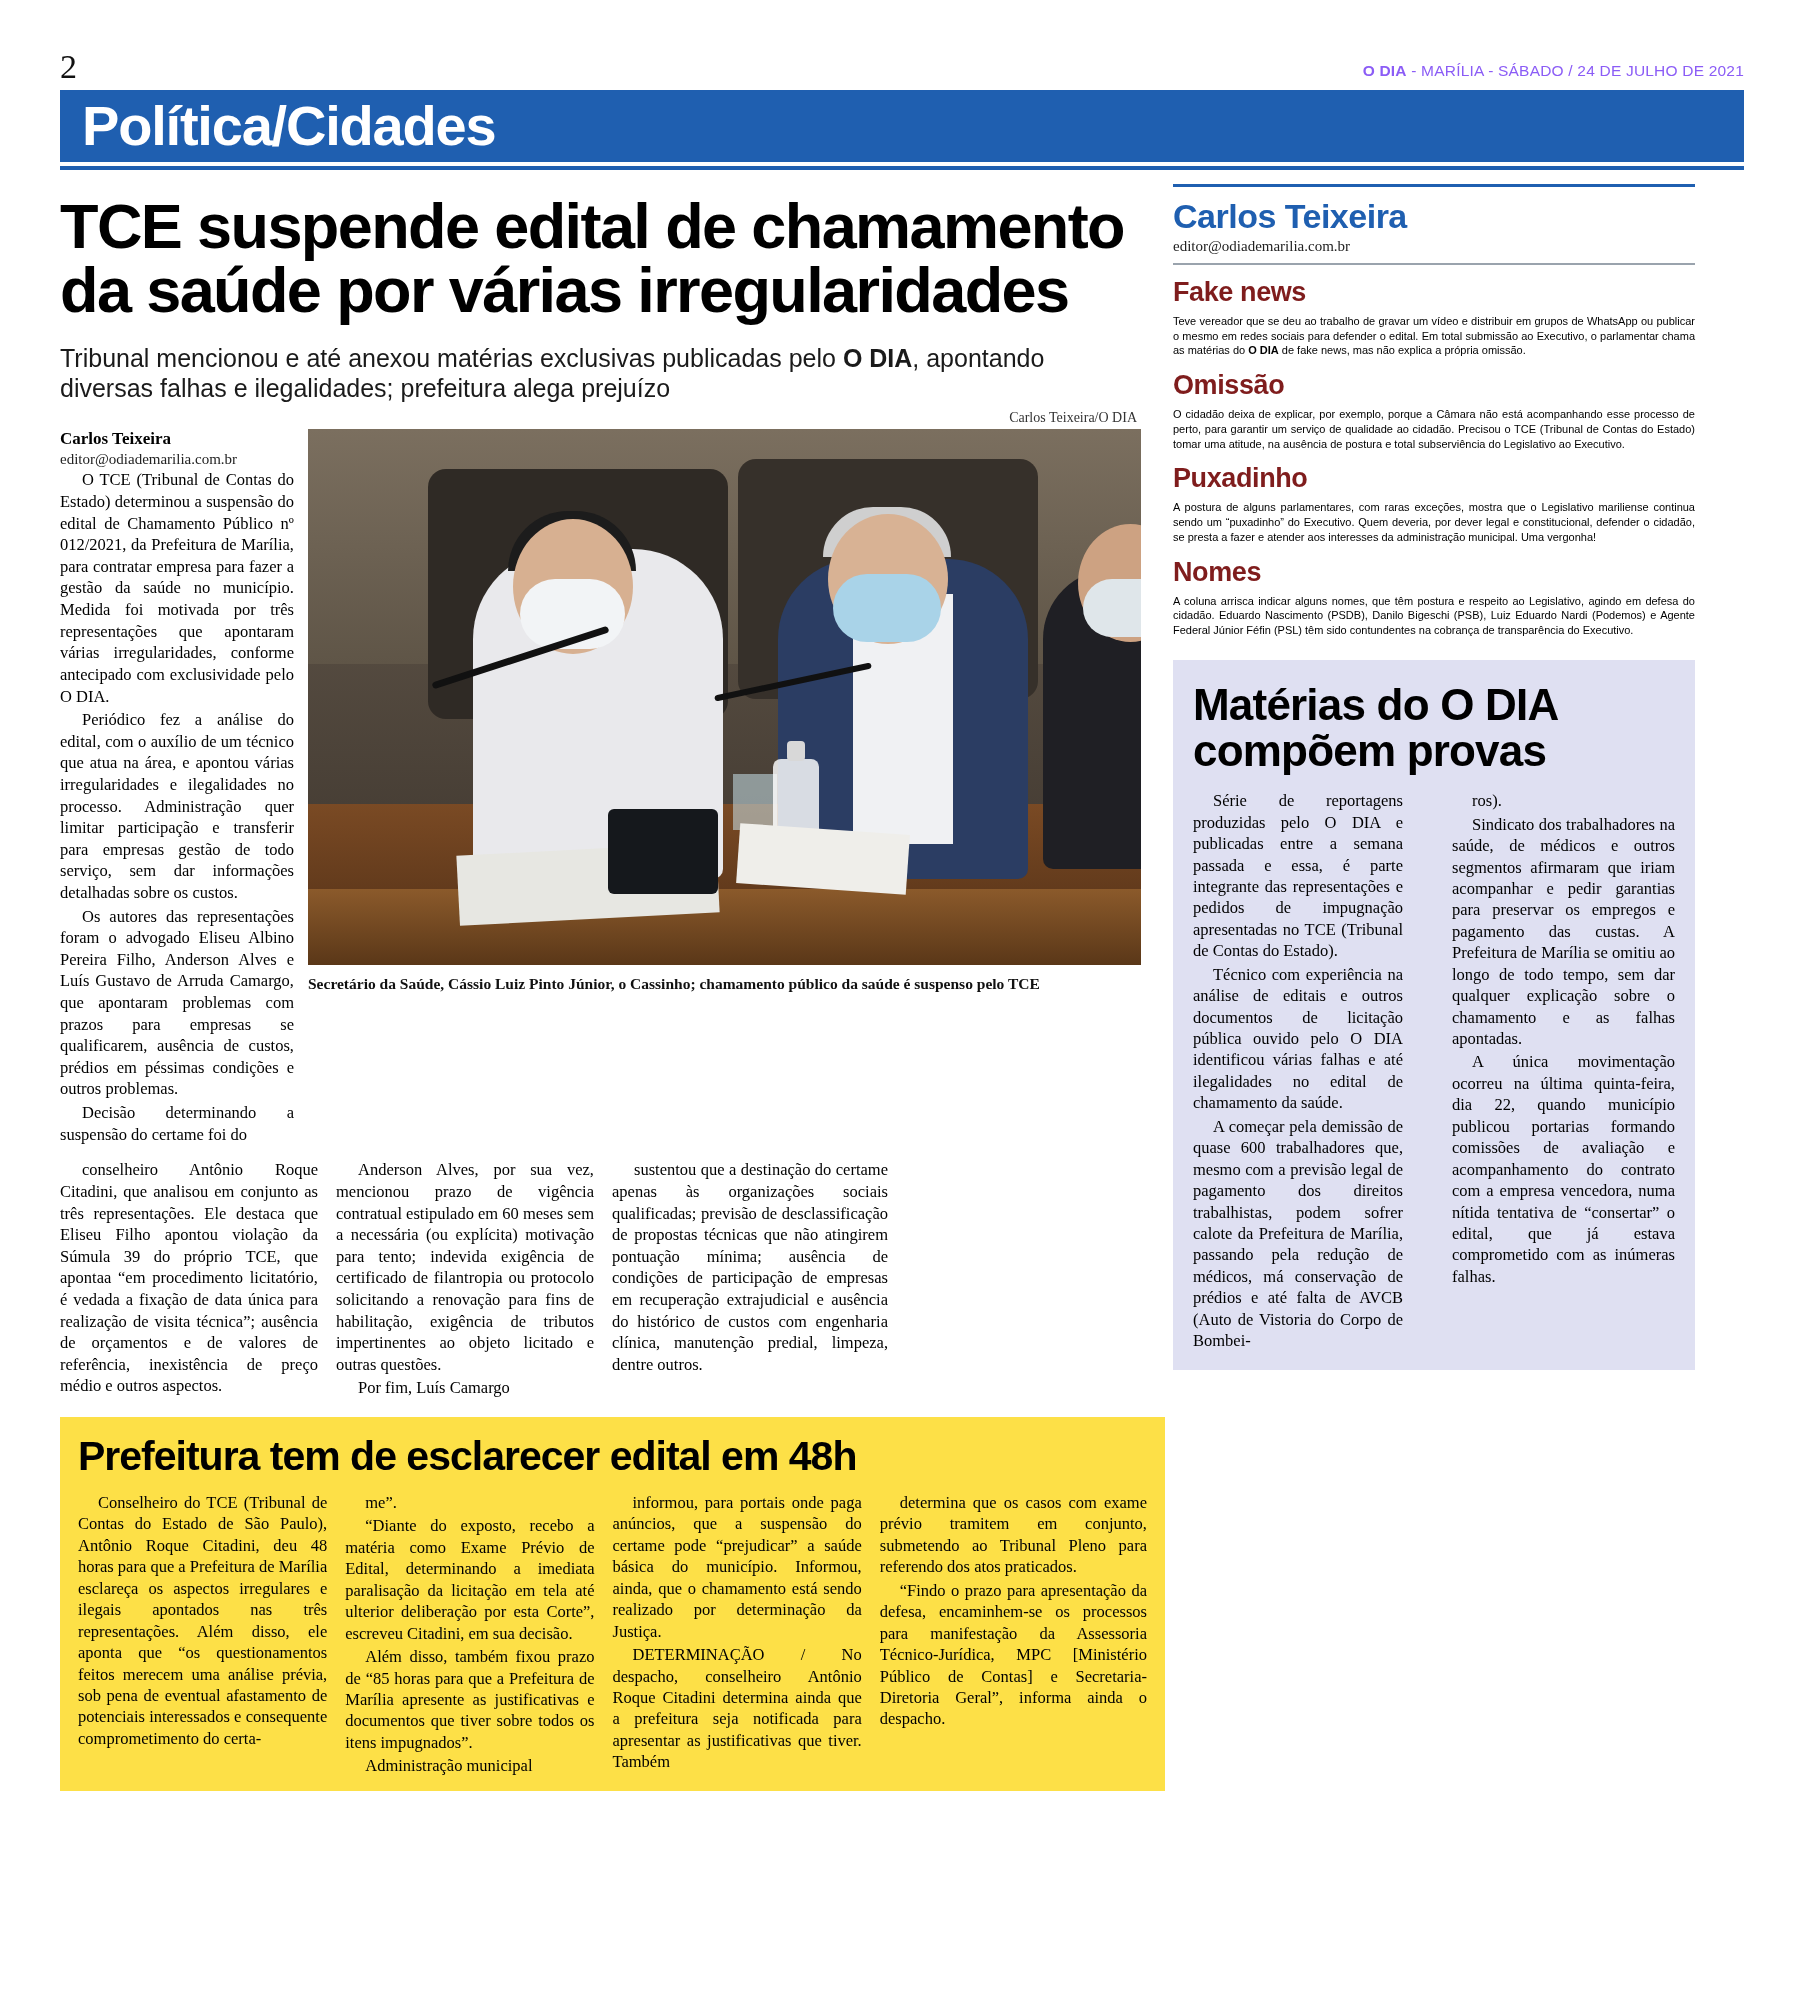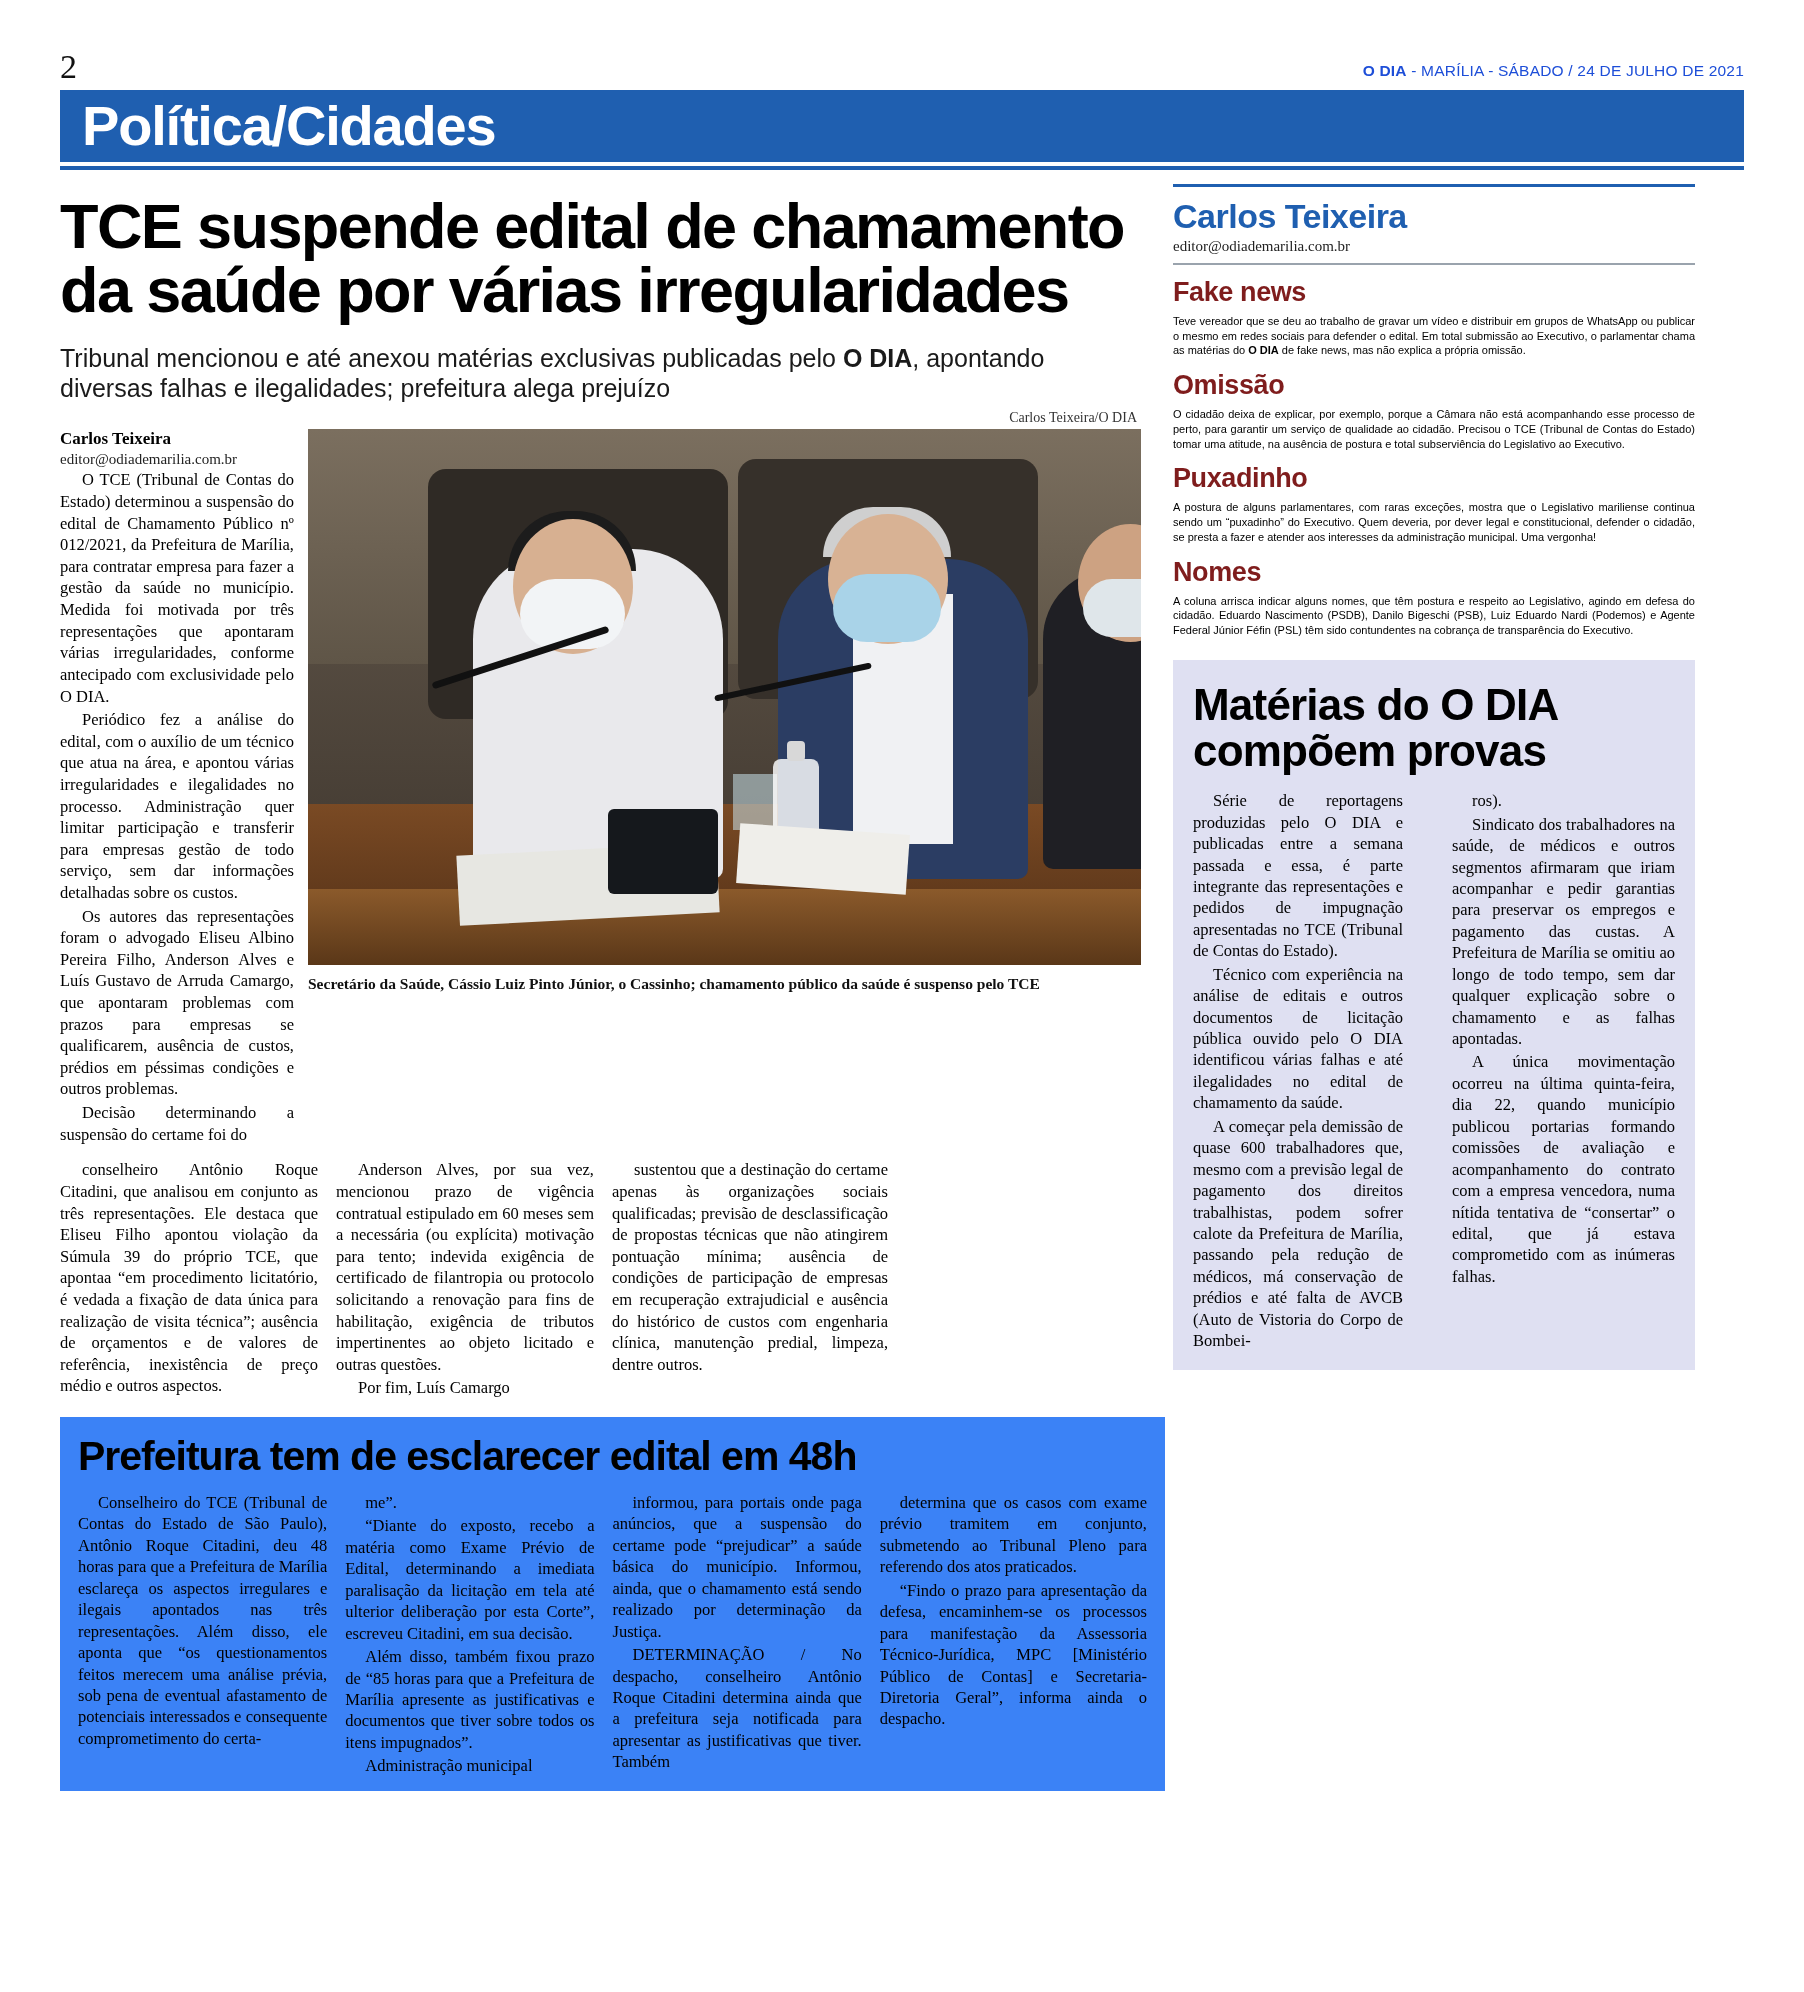--- a/index.html
+++ b/index.html
@@ -30,21 +30,21 @@
   .folio {
     font-family: "Liberation Serif", serif;
     font-size: 34px;
     line-height: 1;
     color: #111;
   }
   .edition {
     font-family: "Liberation Sans", sans-serif;
     font-size: 15.5px;
     letter-spacing: .2px;
-    color: #1d4ed8;
+    color: #8b5cf6;
     padding-bottom: 4px;
     margin-top: 48px;
   }
   .edition b { font-weight: bold; }
 
   .section-bar {
     margin-top: 6px;
     background: #1f5fb0;
     height: 72px;
     display: flex;
@@ -266,21 +266,21 @@
     hyphens: auto;
     padding-right: 14px;
   }
   .tint-cols .tcol:last-child { padding-right:0; }
   .tint-cols p { margin:0; text-indent: 20px; }
   .tint-cols p + p { margin-top: 2px; }
 
   
   .bottombox {
     margin-top: 18px;
-    background: #3b82f6;
+    background: #fde047;
     padding: 16px 18px 14px 18px;
   }
   .bottombox h2 {
     margin: 0 0 12px 0;
     font-size: 41px;
     font-weight: bold;
     letter-spacing: -1px;
   }
   .bb-cols { display:flex; }
   .bb-cols .bcol {

